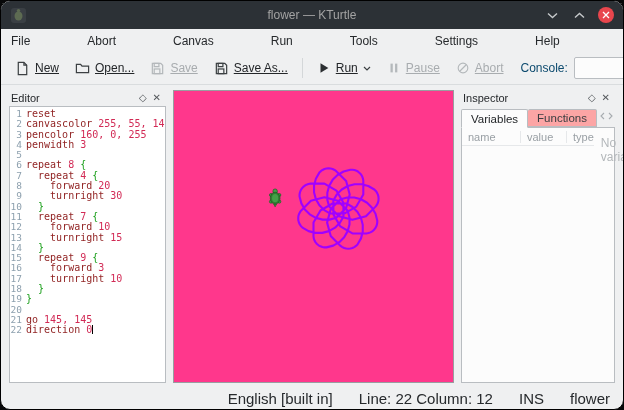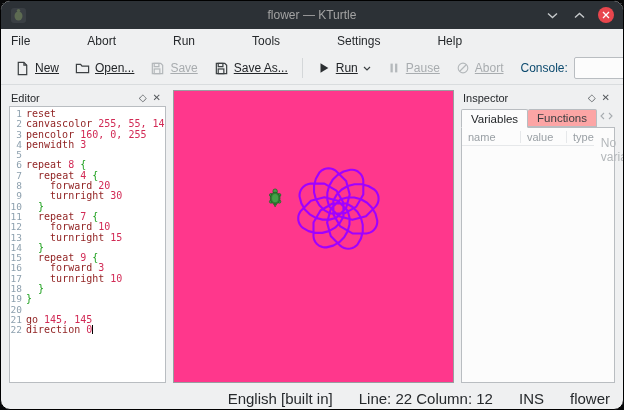--- a/index.html
+++ b/index.html
@@ -112,20 +112,21 @@
         <svg width="8" height="8" viewBox="0 0 8 8">
             <path d="M1 1 L7 7 M7 1 L1 7" stroke="#fff" stroke-width="1.3"></path>
           </svg>
       </span>
     </div>
   </div>
 
   <div class="menubar">
     <span class="menu-item">File</span>
     <span class="menu-item">Abort</span>
+    <span class="menu-item">Canvas</span>
     <span class="menu-item">Run</span>
     <span class="menu-item">Tools</span>
     <span class="menu-item">Settings</span>
     <span class="menu-item">Help</span>
   </div>
 
   <div class="toolbar">
     <span class="tbtn">
       <span>
           <svg width="15" height="15" viewBox="0 0 16 16" fill="none" stroke="currentColor" stroke-width="1.3">

